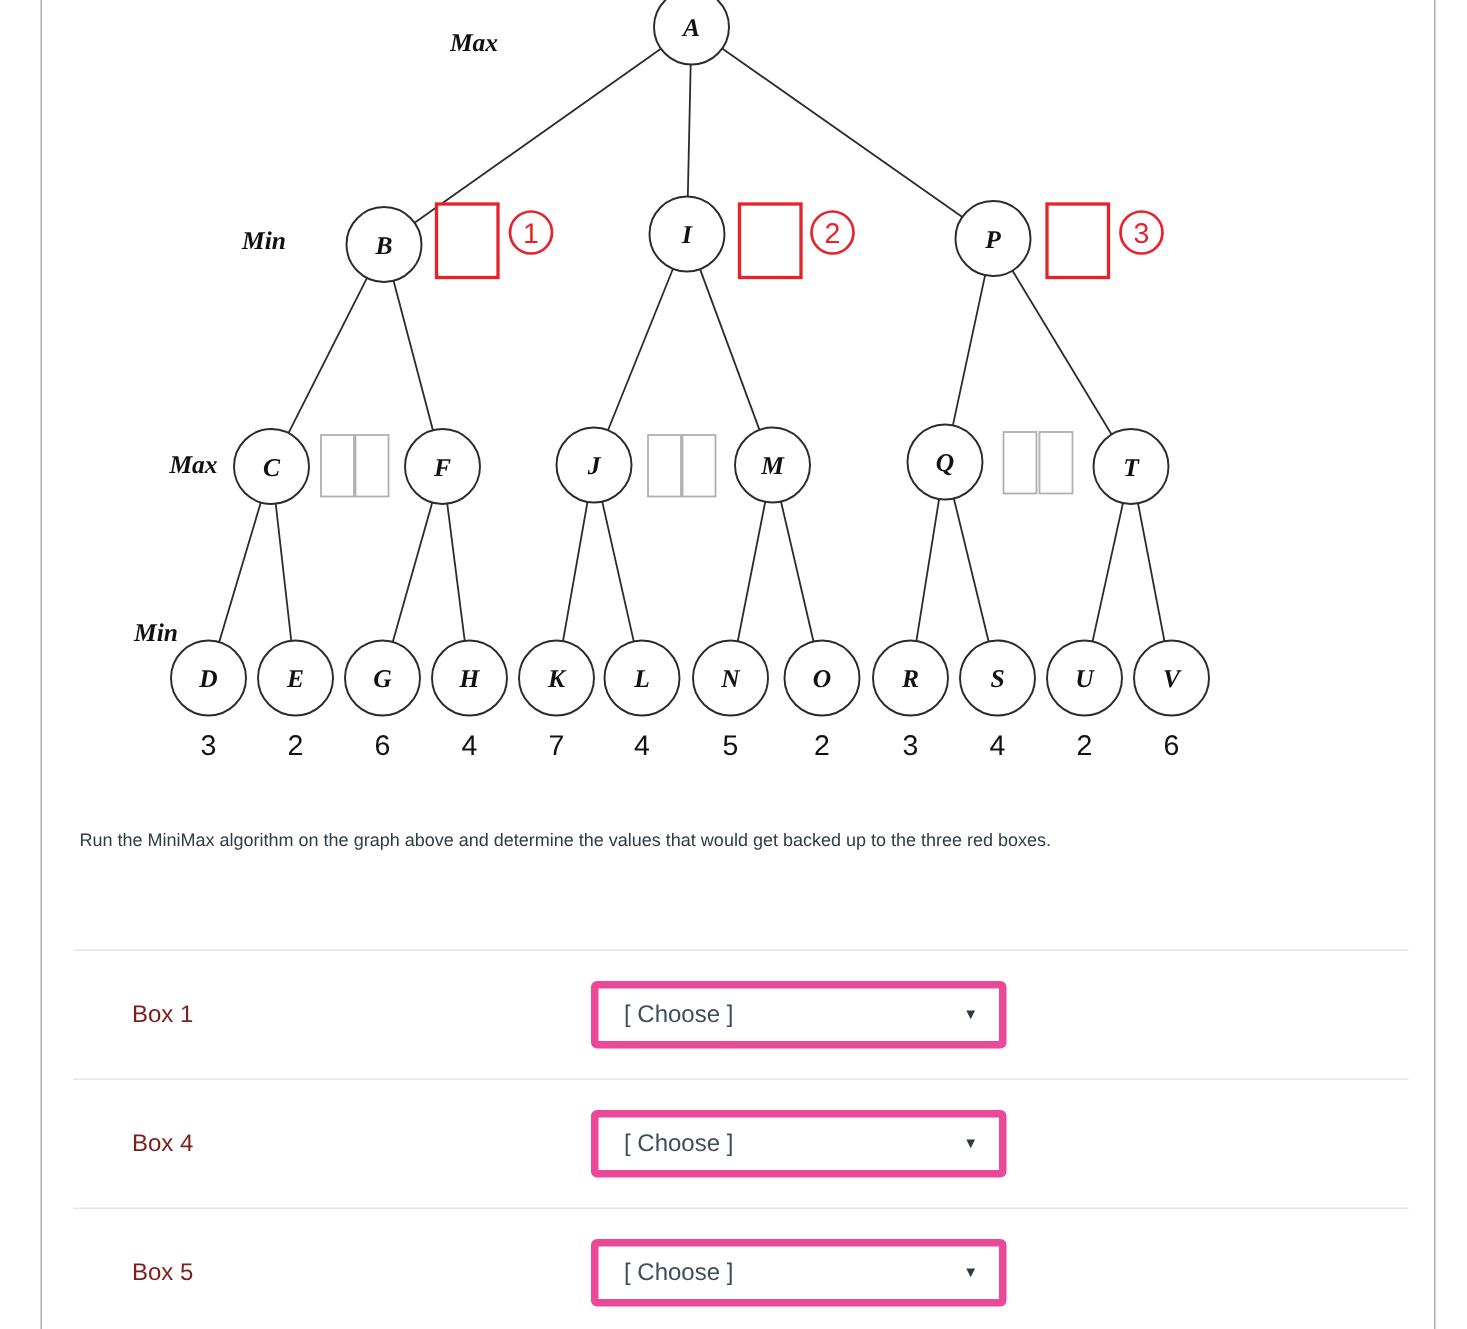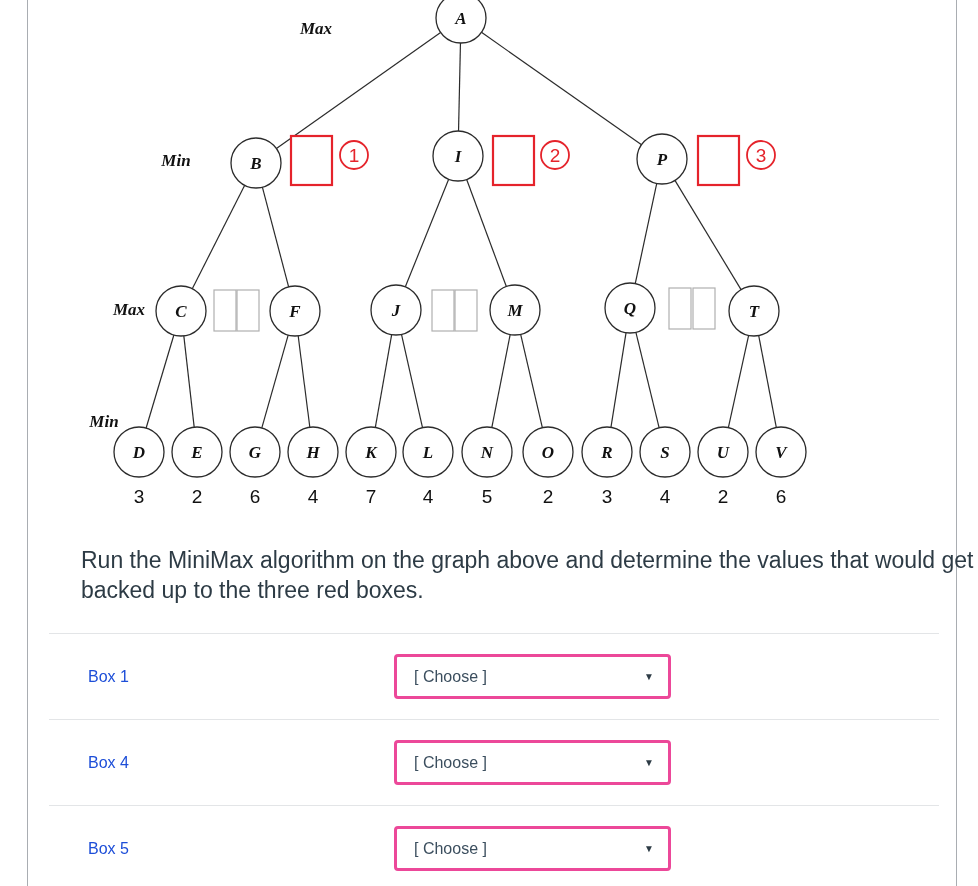--- a/index.html
+++ b/index.html
@@ -22,49 +22,48 @@
   .tree-wrap{
     position:absolute;
     left:0; top:0; width:930px; height:530px;
   }
   .tree-svg{position:absolute;left:0;top:0;}
 
   .question-text{
     position:absolute;
     left:25px; top:545px;
     width:895px;
-    font-size:23px;
+    font-size:12px;
     line-height:30px;
     color:#2d3b45;
     font-family:"Liberation Sans", sans-serif;
-    margin-left:28px;
   }
 
   .answers{
     position:absolute;
     left:21px; top:633px; width:890px;
   }
   .answer-row{
     display:flex;
     align-items:center;
     height:86px;
     border-top:1px solid #e3e5e7;
     box-sizing:border-box;
   }
   .answer-label{
     width:345px;
     padding-left:39px;
     font-size:16px;
-    color:#1d4ed8;
+    color:#7f1d1d;
     box-sizing:border-box;
   }
   .select-box{
     position:relative;
     width:277px; height:45px;
-    border:3px solid #ec4899;
+    border:5px solid #ec4899;
     border-radius:4px;
     background:#fff;
     display:flex;
     align-items:center;
     box-sizing:border-box;
     cursor:pointer;
   }
   .select-value{
     padding-left:17px;
     font-size:16px;

